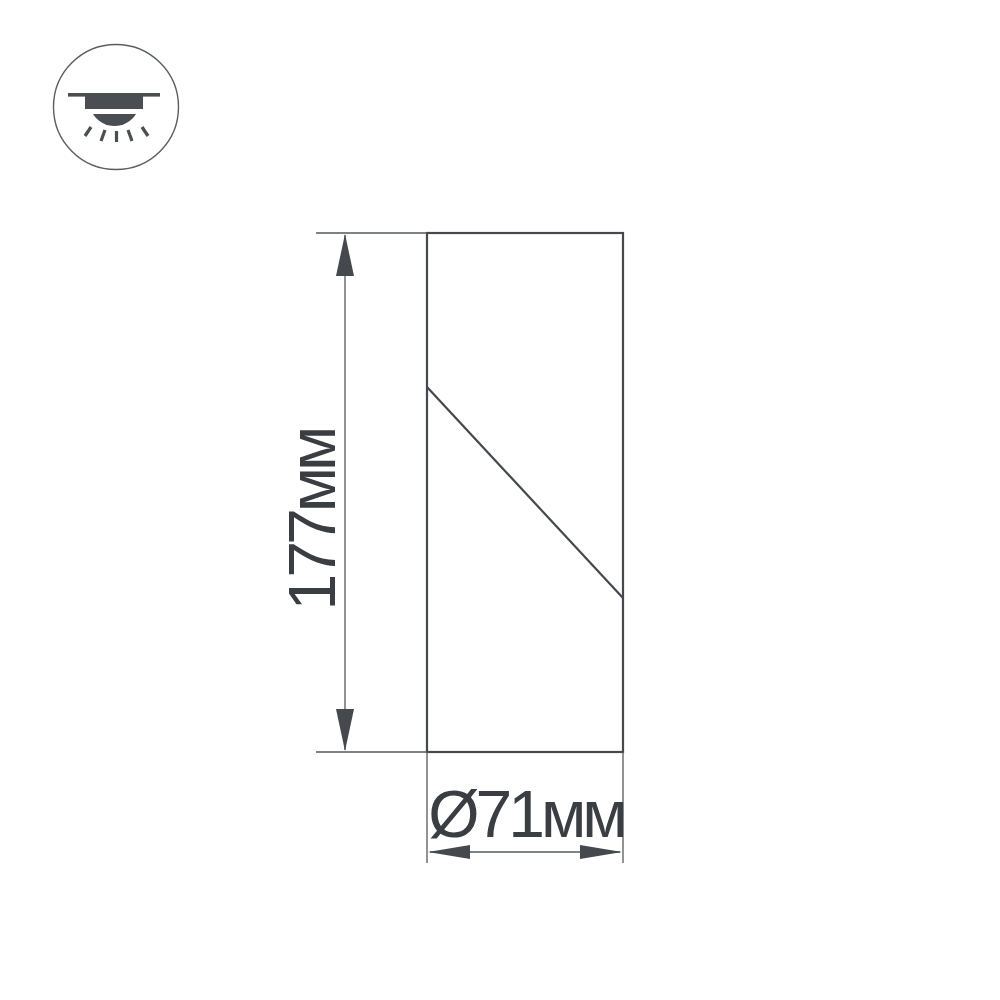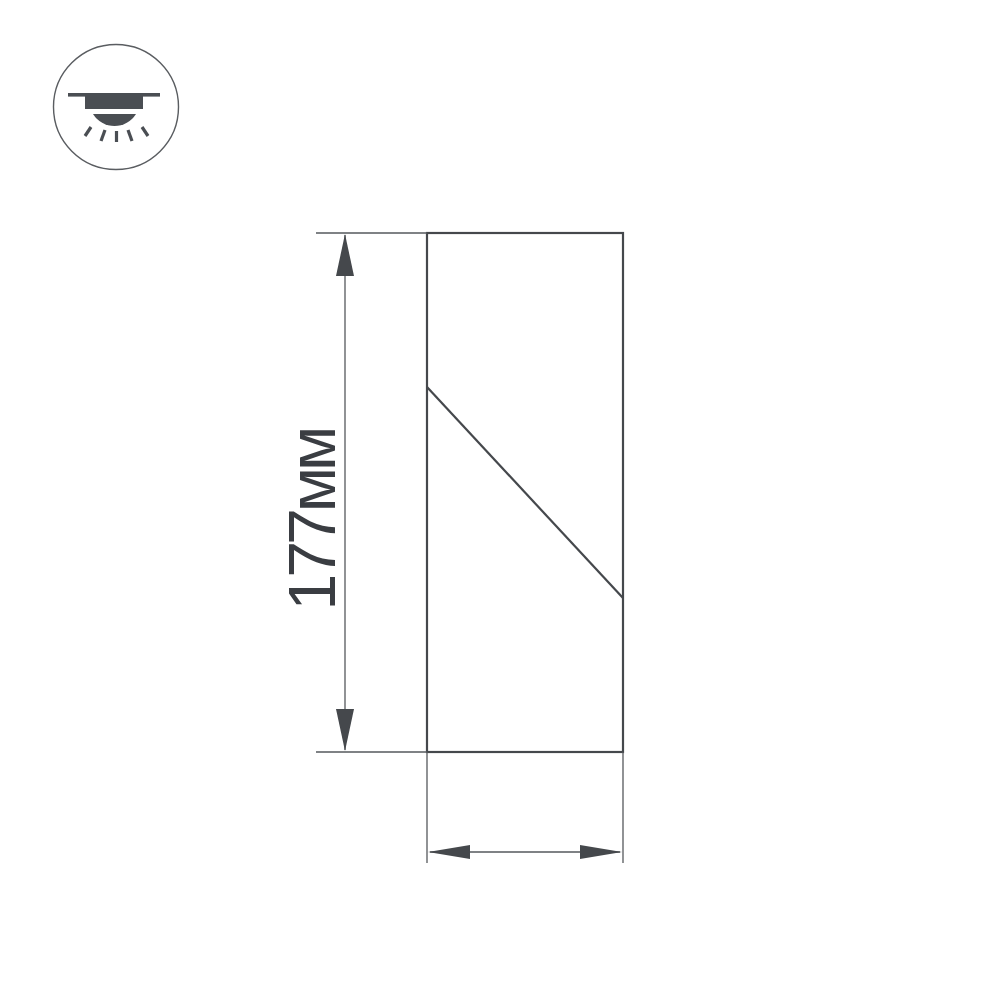--- a/index.html
+++ b/index.html
@@ -89,14 +89,15 @@
     <g stroke="none" fill="#45484c">
       <polygon points="345,234 336,276 354,276"></polygon>
       <polygon points="345,751 336,709 354,709"></polygon>
       <polygon points="428,852 470,845 470,859"></polygon>
       <polygon points="622,852 580,845 580,859"></polygon>
     </g>
   </svg>
 
   <div class="dim-label vertical">177мм</div>
 
+  <div class="dim-label horizontal">Ø71мм</div>
 
 </div>
 
 </body></html>

